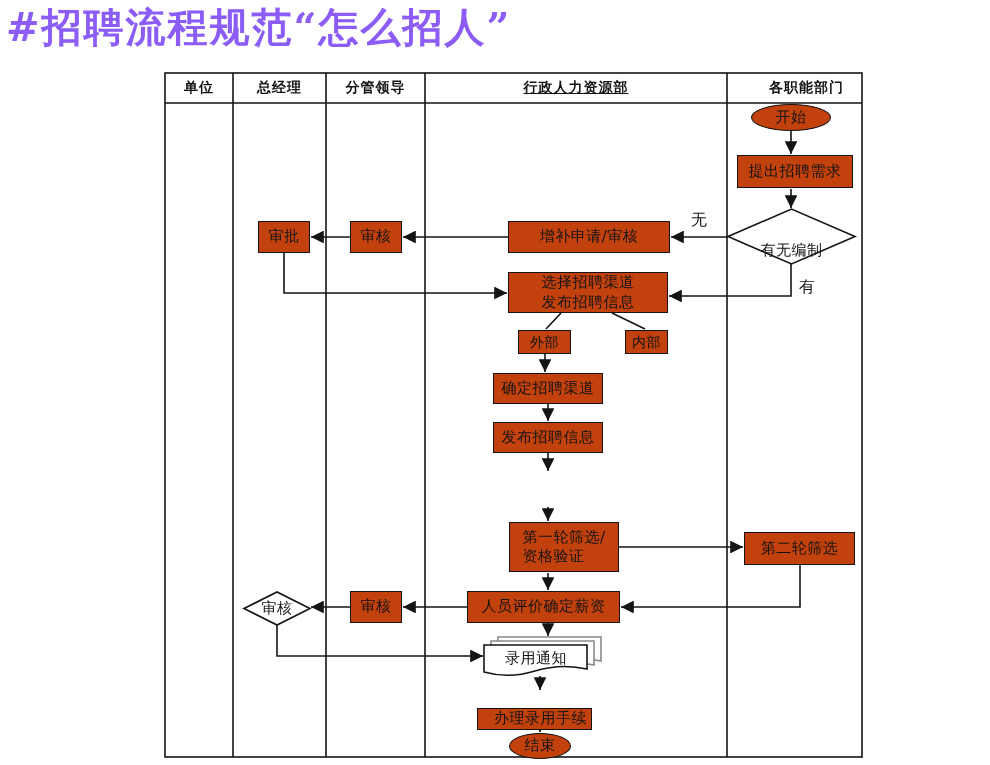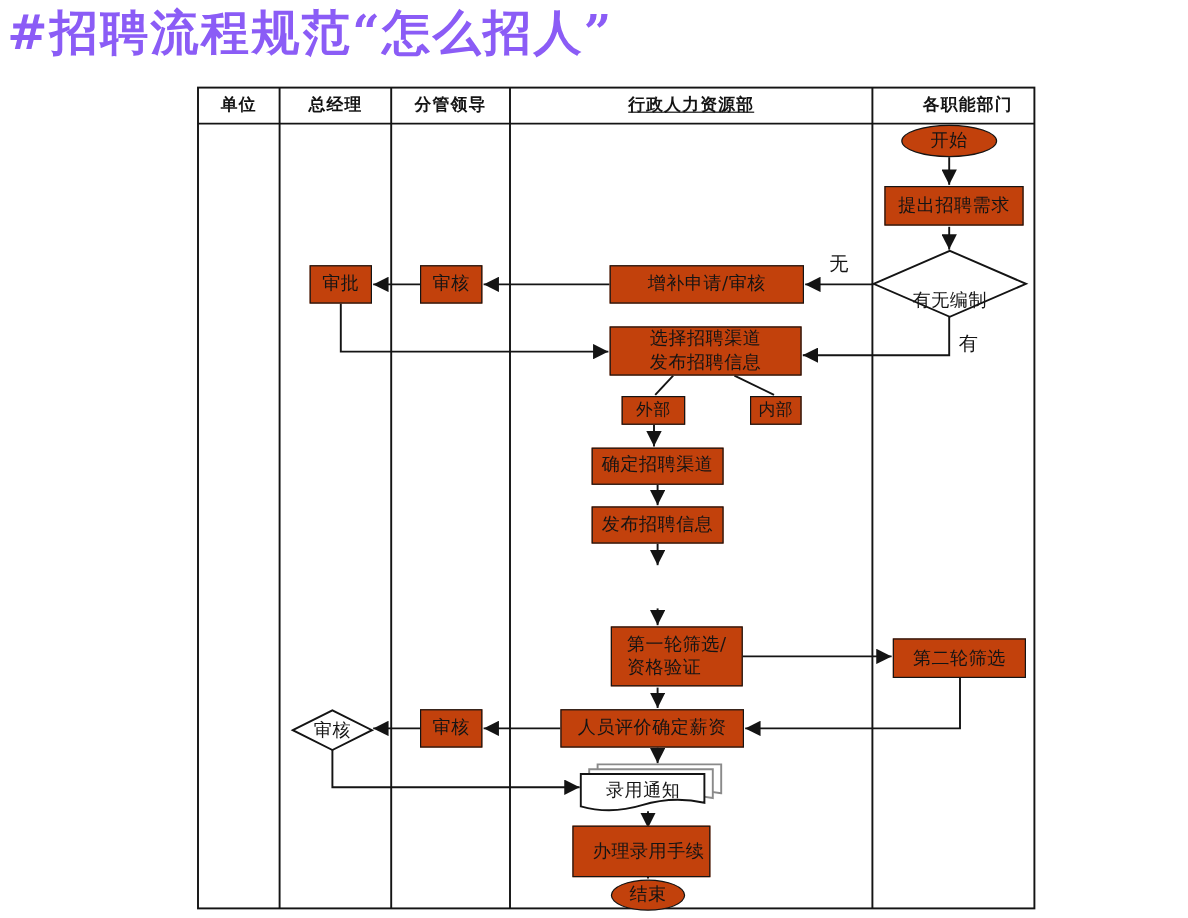--- a/index.html
+++ b/index.html
@@ -94,21 +94,21 @@
 发布招聘信息</div>
   <div class="node" style="left:518px;top:330px;width:53px;height:24px;font-size:14px;">外部</div>
   <div class="node" style="left:625px;top:330px;width:43px;height:24px;font-size:14px;">内部</div>
   <div class="node" style="left:493px;top:373px;width:110px;height:31px;font-family:Liberation Serif, serif;">确定招聘渠道</div>
   <div class="node" style="left:493px;top:422px;width:110px;height:31px;">发布招聘信息</div>
   <div class="node" style="left:509px;top:522px;width:110px;height:50px;">第一轮筛选/
 资格验证</div>
   <div class="node" style="left:744px;top:532px;width:111px;height:33px;">第二轮筛选</div>
   <div class="node" style="left:467px;top:591px;width:153px;height:32px;">人员评价确定薪资</div>
   <div class="node" style="left:350px;top:591px;width:52px;height:32px;">审核</div>
-  <div class="node" style="left:477px;top:688px;width:115px;height:43px;padding-left:12px;">办理录用手续</div>
+  <div class="node" style="left:477px;top:708px;width:115px;height:22px;padding-left:12px;">办理录用手续</div>
 
   <div class="shape-label" style="left:728px;top:223px;width:127px;height:55px;">有无编制</div>
   <div class="shape-label" style="left:244px;top:592px;width:66px;height:33px;">审核</div>
   <div class="shape-label" style="left:486px;top:646px;width:100px;height:24px;">录用通知</div>
 
   <div class="edge-label" style="left:691px;top:210px;">无</div>
   <div class="edge-label" style="left:799px;top:277px;">有</div>
 
 </div>
 

